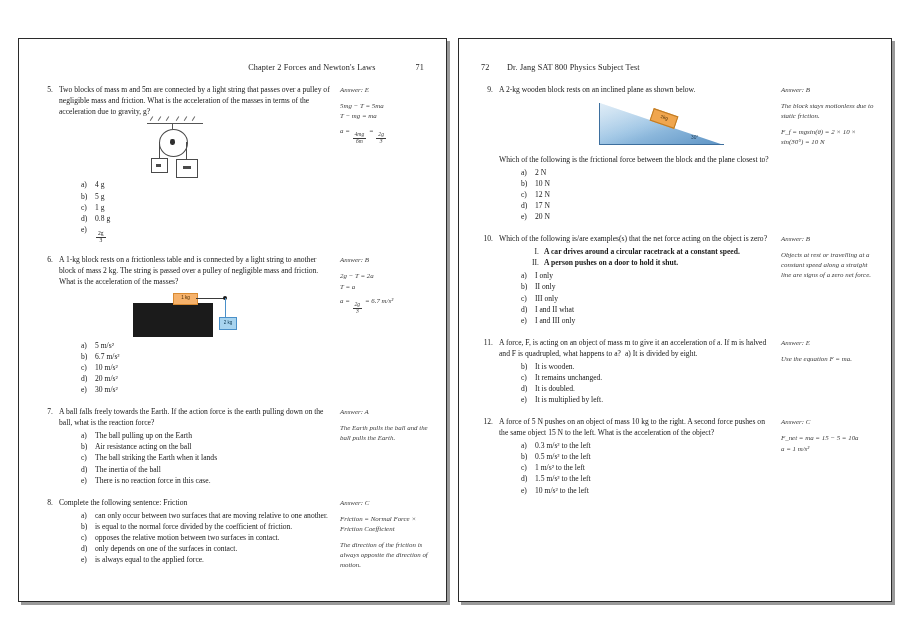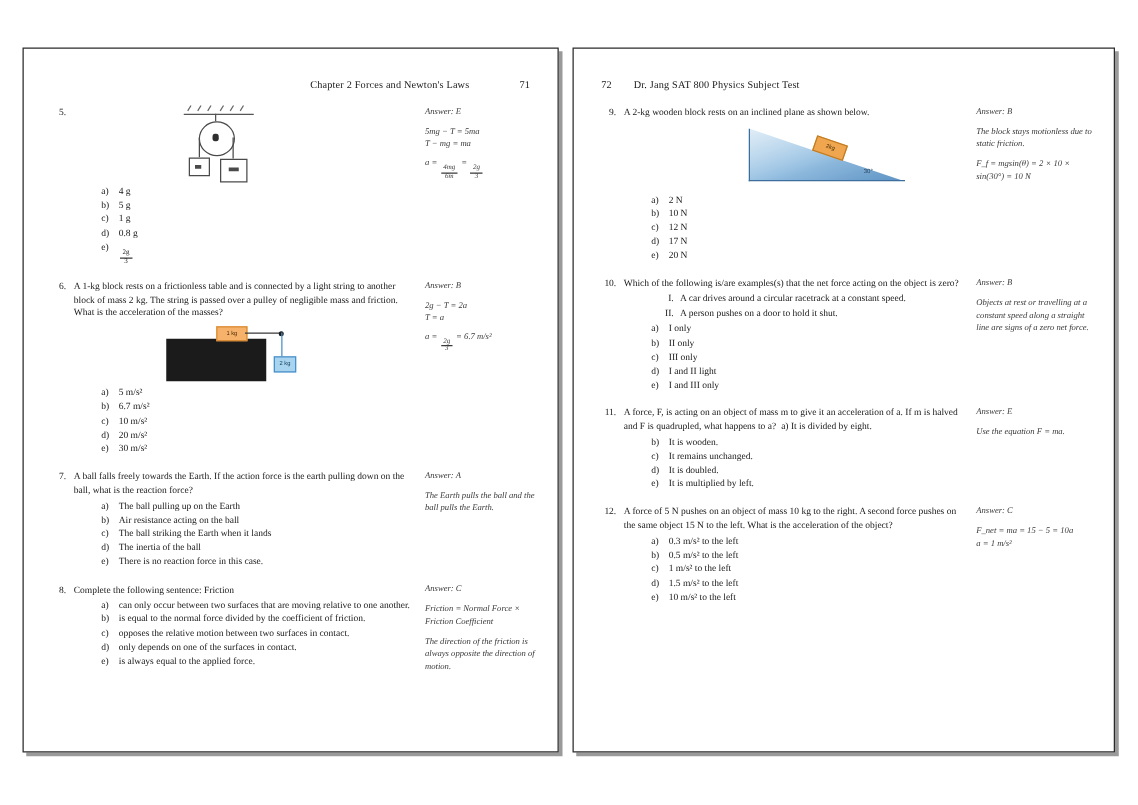--- a/index.html
+++ b/index.html
@@ -81,21 +81,21 @@
 
   
   .choices{list-style:none;margin:2px 0 0 0;padding:0 0 0 22px;}
   .choices li{display:flex;margin-bottom:.4px;}
   .choices .lbl{flex:0 0 14px;width:14px;}
   .choices .txt{flex:1 1 auto;}
 
   .romans{list-style:none;margin:1px 0 0 0;padding:0 0 0 22px;}
   .romans li{display:flex;margin-bottom:.4px;}
   .romans .lbl{flex:0 0 18px;width:18px;text-align:right;padding-right:5px;}
-  .romans .txt{flex:1 1 auto;}
+  .romans .txt{flex:1 1 auto;font-weight:bold;}
 
   .inline-choice{margin-left:4px;}
 
   
   .fig{margin:3px 0 4px 0;}
 
   
   .fig-pulley{position:relative;height:56px;margin-left:86px;width:86px;}
   .pulley-bar{position:absolute;left:2px;top:3px;width:56px;height:0;border-top:.8px solid #555;}
   .hatch{position:absolute;top:-4px;width:.8px;height:5px;background:#666;transform:rotate(32deg);}
@@ -172,20 +172,21 @@
           <span class="rh-chap">Chapter 2   Forces and Newton's Laws</span>
           <span class="rh-num">71</span>
         </div>
       </div>
 
       <div class="content">
 
         <div class="q">
           <div class="q-num">5.</div>
           <div class="q-body">
+            <p class="q-stem">Two blocks of mass m and 5m are connected by a light string that passes over a pulley of negligible mass and friction. What is the acceleration of the masses in terms of the acceleration due to gravity, g?</p>
 
             <div class="fig fig-pulley">
               <div class="pulley-bar"></div>
               <div class="hatch" style="left:6px;"></div>
               <div class="hatch" style="left:14px;"></div>
               <div class="hatch" style="left:22px;"></div>
               <div class="hatch" style="left:32px;"></div>
               <div class="hatch" style="left:40px;"></div>
               <div class="hatch" style="left:48px;"></div>
               <div class="pulley-stem"></div>
@@ -394,20 +395,21 @@
 
             <div class="fig fig-incline">
               <div class="ramp"></div>
               <div class="ramp-edge"></div>
               <div class="ramp-line ramp-bot"></div>
               <div class="ramp-line ramp-vert"></div>
               <div class="incline-blk">2kg</div>
               <div class="angle-lbl">30°</div>
             </div>
 
+            <p class="q-stem">Which of the following is the frictional force between the block and the plane closest to?</p>
 
             <ul class="choices">
               <li>
                 <span class="lbl">a)</span>
                 <span class="txt">2 N</span>
               </li>
               <li>
                 <span class="lbl">b)</span>
                 <span class="txt">10 N</span>
               </li>
@@ -455,21 +457,21 @@
               <li>
                 <span class="lbl">b)</span>
                 <span class="txt">II only</span>
               </li>
               <li>
                 <span class="lbl">c)</span>
                 <span class="txt">III only</span>
               </li>
               <li>
                 <span class="lbl">d)</span>
-                <span class="txt">I and II light</span>
+                <span class="txt">I and II what</span>
               </li>
               <li>
                 <span class="lbl">e)</span>
                 <span class="txt">I and III only</span>
               </li>
             </ul>
           </div>
           <div class="q-side">
             <p class="ans-label">Answer: B</p>
             <p class="ans-note">Objects at rest or travelling at a constant speed along a straight line are signs of a zero net force.</p>

